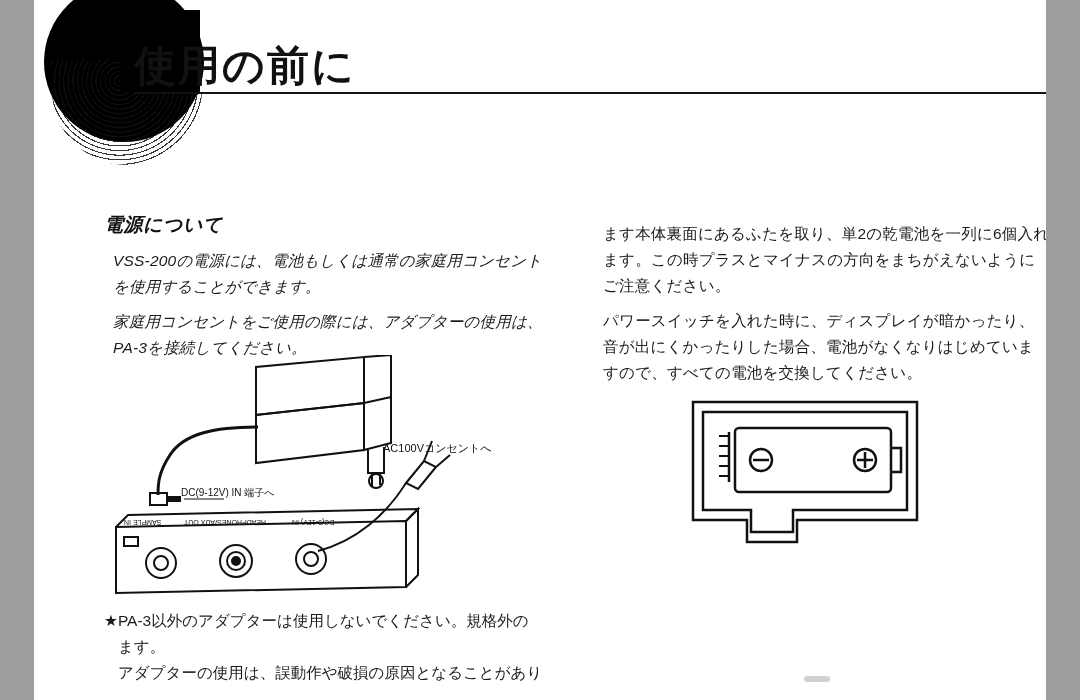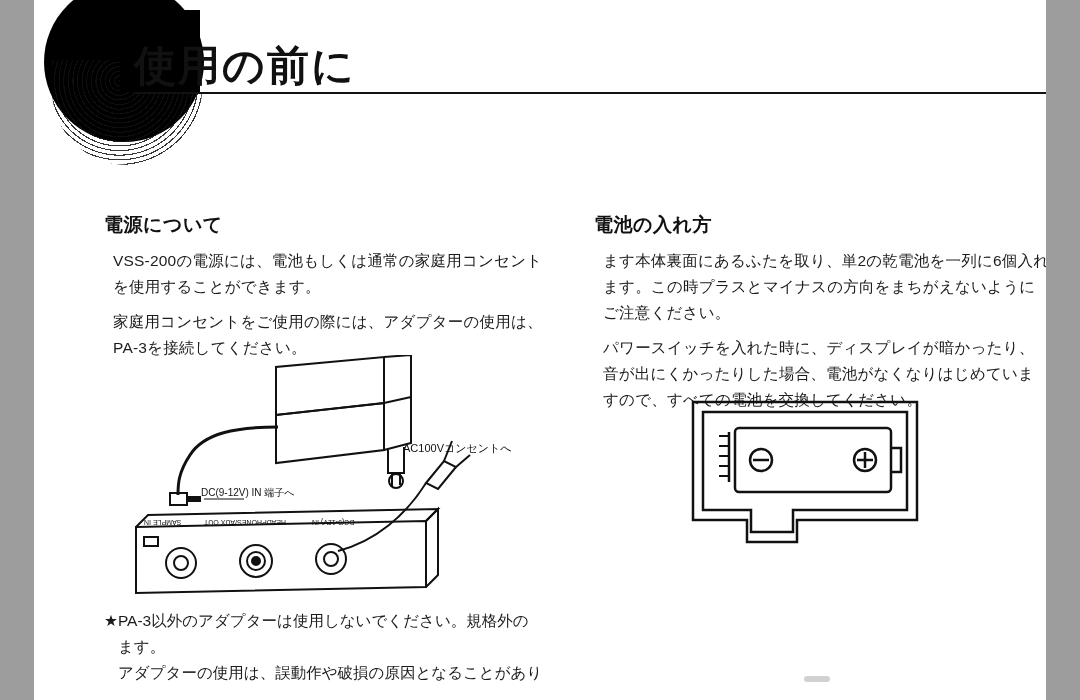--- a/index.html
+++ b/index.html
@@ -97,21 +97,21 @@
     color: #1a1a1a;
     white-space: nowrap;
     z-index: 5;
   }
 
   
   .col {
     position: absolute;
     top: 212px;
   }
-  .col-left { left: 70px; width: 450px; }
+  .col-left { left: 70px; width: 450px; font-style: italic; }
   .col-right { left: 560px; width: 465px; }
 
   .sec-title {
     font-size: 19px;
     font-weight: bold;
     color: #111;
     margin: 0 0 10px 0;
     letter-spacing: 0.5px;
   }
   .sec-body {
@@ -130,21 +130,21 @@
     width: 470px;
     font-size: 15.5px;
     line-height: 26px;
     color: #1c1c1c;
   }
   .footnote .ind { display: block; padding-left: 14px; }
 
   
   .fig-adapter {
     position: absolute;
-    left: 92px;
+    left: 72px;
     top: 355px;
     width: 420px;
     height: 240px;
   }
   .fig-adapter svg { display: block; }
   .fig-label {
     position: absolute;
     font-size: 11px;
     color: #111;
     white-space: nowrap;
@@ -207,21 +207,20 @@
 
     <div class="col col-left">
       <h2 class="sec-title">電源について</h2>
       <div class="sec-body">
         <p>VSS-200の電源には、電池もしくは通常の家庭用コンセントを使用することができます。</p>
         <p>家庭用コンセントをご使用の際には、アダプターの使用は、PA-3を接続してください。</p>
       </div>
     </div>
 
     <div class="col col-right">
-      <h2 class="sec-title">電池の入れ方</h2>
       <div class="sec-body">
         <p>ます本体裏面にあるふたを取り、単2の乾電池を一列に6個入れます。この時プラスとマイナスの方向をまちがえないようにご注意ください。</p>
         <p>パワースイッチを入れた時に、ディスプレイが暗かったり、音が出にくかったりした場合、電池がなくなりはじめていますので、すべての電池を交換してください。</p>
       </div>
     </div>
 
     <div class="fig-adapter">
       <svg width="420" height="240" viewBox="0 0 420 240">
 
         <g fill="none" stroke="#111" stroke-width="2">

